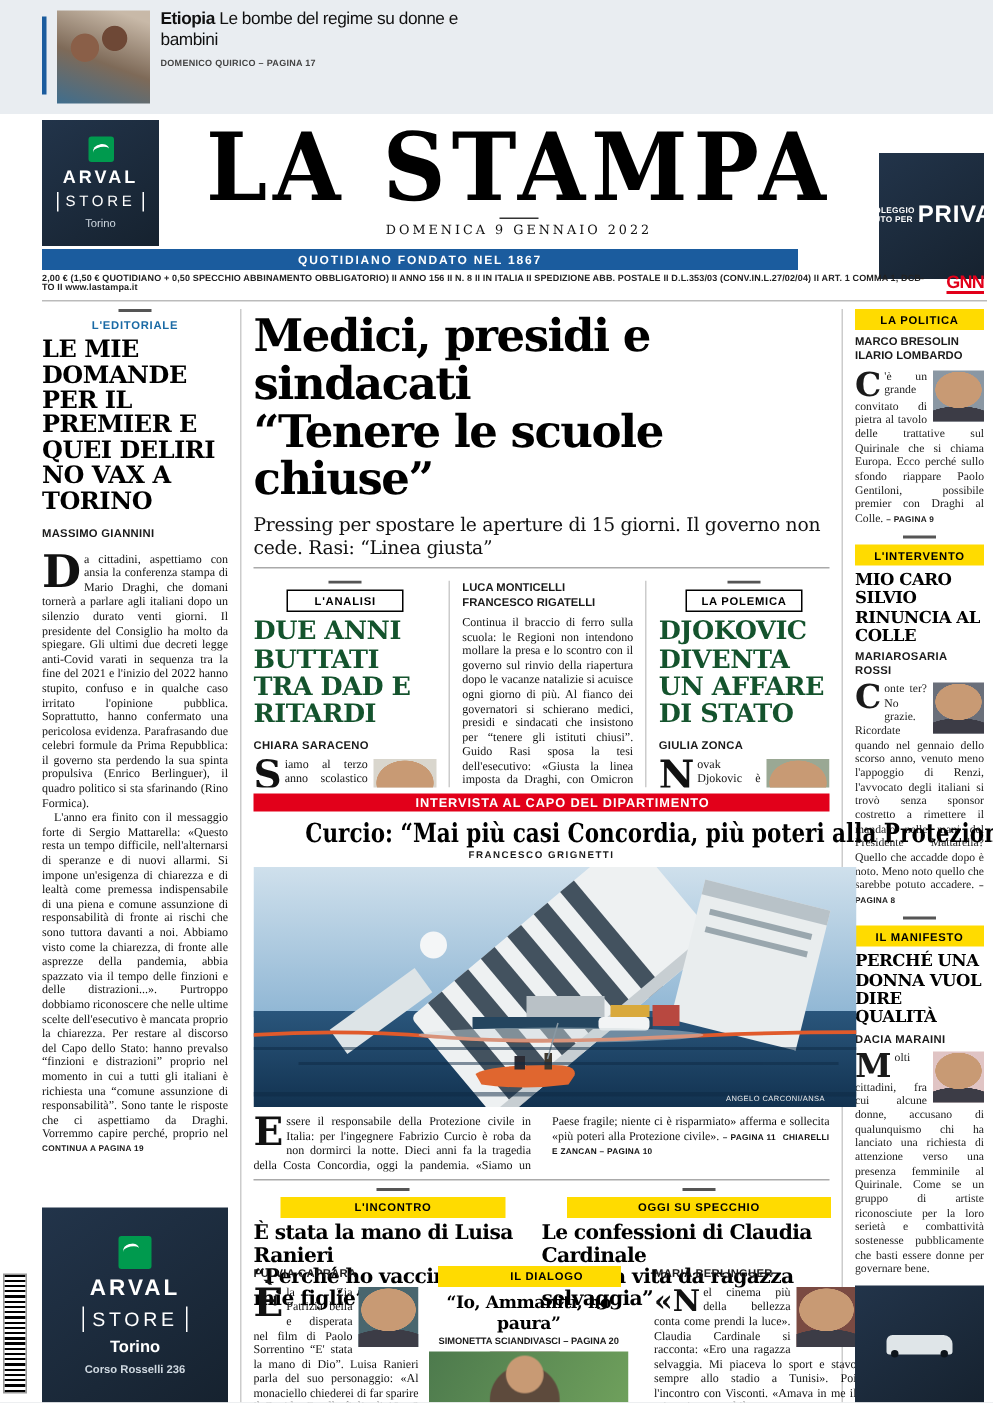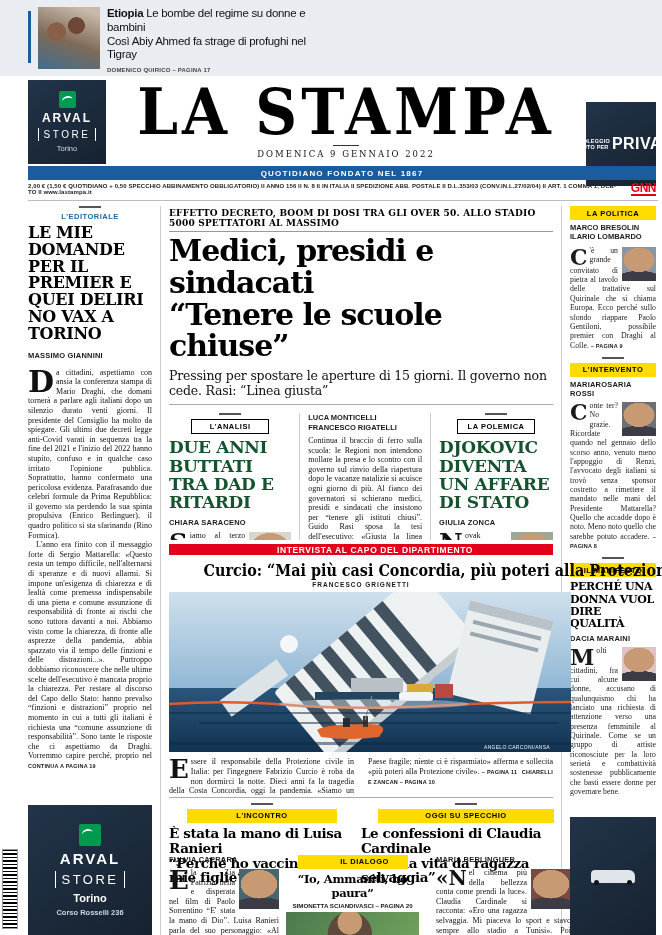--- a/index.html
+++ b/index.html
@@ -36,21 +36,21 @@
   .priv-top { width:70px; height:84px; display:flex; align-items:center; justify-content:center; gap:2px;margin-top:44px; }
   .badge-green { background:#00985b; color:#fff; font-family:"Liberation Sans",sans-serif; font-size:4.5px; font-weight:bold; padding:1.5px 4px; letter-spacing:.3px; }
   .priv-l1 { font-family:"Liberation Sans",sans-serif; font-size:5.5px; font-weight:bold; letter-spacing:.2px; }
   .priv-l2 { font-family:"Liberation Sans",sans-serif; font-size:16px; font-weight:bold; letter-spacing:.5px; }
   .priv-site { font-family:"Liberation Sans",sans-serif; font-size:5.5px; color:#9fb0c0; }
   .car { width:30px; height:9px; background:#dfe5e8; border-radius:4px 6px 2px 2px; position:relative; margin:1px 0; }
   .car::before,.car::after { content:""; position:absolute; bottom:-2px; width:5px; height:5px; border-radius:50%; background:#0d141b; }
   .car::before { left:3px; } .car::after { right:3px; }
   .priv-phone { font-family:"Liberation Sans",sans-serif; font-size:7px; font-weight:bold; }
 
-  .founded { position:absolute; top:166px; left:28px; width:628px; height:14px; background:#1b5c9e; color:#fff; font-family:"Liberation Sans",sans-serif; font-weight:bold; font-size:8px; letter-spacing:1.2px; display:flex; align-items:center; justify-content:center; }
+  .founded { position:absolute; top:166px; left:28px; width:504px; height:14px; background:#1b5c9e; color:#fff; font-family:"Liberation Sans",sans-serif; font-weight:bold; font-size:8px; letter-spacing:1.2px; display:flex; align-items:center; justify-content:center; }
   .priceline { position:absolute; top:181px; left:28px; width:628px; height:16px; display:flex; align-items:center; justify-content:center; gap:8px; font-family:"Liberation Sans",sans-serif; font-size:6px; font-weight:bold; color:#222; letter-spacing:.1px; }
   .gnn { color:#e2001a; font-family:"Liberation Sans",sans-serif; font-weight:bold; font-size:12px; letter-spacing:-.5px; border-bottom:2px solid #e2001a; line-height:1; }
 
   
   .content { position:absolute; top:200px; left:28px; width:630px; height:735px; display:flex; border-top:1px solid #bbb; padding-top:5px; }
   .col-left { width:124px; display:flex; flex-direction:column; }
   .col-center { width:402px; margin:0 8px; padding:0 8px; border-left:1px solid #ccc; border-right:1px solid #ccc; display:flex; flex-direction:column; }
   .col-right { width:86px; display:flex; flex-direction:column; }
 
   .dash { width:22px; height:2px; background:#555; margin:0 auto 4px; }
@@ -121,21 +121,20 @@
 <body>
 
 <div class="page">
 
   <div class="teasers">
     <div class="teaser">
       <div class="tz-bar"></div>
       <div class="tz-photo ph-etio"></div>
       <div class="tz-text">
         <div class="tz-line1"><b>Etiopia</b> <span>Le bombe del regime su donne e bambini</span></div>
-        <div class="tz-quote">Così Abiy Ahmed fa strage di profughi nel Tigray</div>
         <div class="tz-by">DOMENICO QUIRICO – PAGINA 17</div>
       </div>
     </div>
   </div>
 
   <div class="masthead">
     <div class="ad-navy arval-top">
       <div class="bnp-logo"></div>
       <div class="arval-word">ARVAL</div>
       <div class="store-box">STORE</div>
@@ -177,21 +176,20 @@
       <div class="ad-navy arval-bottom">
         <div class="bnp-logo" style="width:22px;height:22px;"></div>
         <div class="arval-word">ARVAL</div>
         <div class="store-box">STORE</div>
         <div class="arval-city">Torino</div>
         <div class="arval-addr">Corso Rosselli 236</div>
       </div>
     </div>
 
     <div class="col-center">
-      <div class="kicker">EFFETTO DECRETO, BOOM DI DOSI TRA GLI OVER 50. ALLO STADIO 5000 SPETTATORI AL MASSIMO</div>
       <div class="lead-h">
         <div>Medici, presidi e sindacati</div>
         <div>“Tenere le scuole chiuse”</div>
       </div>
       <div class="lead-sub">Pressing per spostare le aperture di 15 giorni. Il governo non cede. Rasi: “Linea giusta”</div>
 
       <div class="trio">
         <div class="trio-col">
           <div class="dash"></div>
           <div class="lbl lbl-box">L'ANALISI</div>
@@ -303,21 +301,21 @@
           </div>
         </div>
         <div class="bcol-a">
           <div class="author" style="margin-top:0;">FULVIA CAPRARA</div>
           <div class="body-txt">
             <span class="thumb" style="--bg:#49666e;width:40px;height:40px;"></span>
             <span class="dc">È</span><span>la Zia Patrizia bella e disperata nel film di Paolo Sorrentino “E' stata la mano di Dio”. Luisa Ranieri parla del suo personaggio: «Al monaciello chiederei di far sparire il Covid». E sulle figlie di 10 e 8 anni. «Vi spiego perché le ho vaccinate».</span> 
           </div>
         </div>
         <div class="bcol-b">
-          <div class="lbl lbl-yellow" style="width:110px;margin:0 auto;padding-left:24px;">IL DIALOGO</div>
+          <div class="lbl lbl-yellow" style="width:122px;margin:0 auto;padding-left:24px;">IL DIALOGO</div>
           <div class="dia-title">“Io, Ammaniti, ho paura”</div>
           <div class="dia-by">SIMONETTA SCIANDIVASCI – PAGINA 20</div>
           <div class="dia-photo"></div>
         </div>
         <div class="bcol-c">
           <div class="author" style="margin-top:0;">MARIA BERLINGUER</div>
           <div class="body-txt">
             <span class="thumb" style="--bg:#7a4a42;width:40px;height:40px;"></span>
             <span class="dc" style="font-size:20px;">«N</span><span>el cinema più della bellezza conta come prendi la luce». Claudia Cardinale si racconta: «Ero una ragazza selvaggia. Mi piaceva lo sport e stavo sempre allo stadio a Tunisi». Poi l'incontro con Visconti. «Amava in me il mio animo maschile».</span>
           </div>
@@ -334,20 +332,21 @@
         </div>
         <div class="r-body">
           <span class="thumb" style="--bg:#8a97a3;width:34px;height:34px;"></span>
           <span class="dc">C</span><span>'è un grande convitato di pietra al tavolo delle trattative sul Quirinale che si chiama Europa. Ecco perché sullo sfondo riappare Paolo Gentiloni, possibile premier con Draghi al Colle.</span> <b class="pgref">– PAGINA 9</b>
         </div>
       </div>
 
       <div class="rblock">
         <div class="dash"></div>
         <div class="lbl lbl-yellow">L'INTERVENTO</div>
+        <div class="r-title">MIO CARO SILVIO RINUNCIA AL COLLE</div>
         <div class="author" style="margin:3px 0;">MARIAROSARIA ROSSI</div>
         <div class="r-body">
           <span class="thumb" style="--bg:#6a6f7a;width:34px;height:34px;"></span>
           <span class="dc">C</span><span>onte ter? No grazie. Ricordate quando nel gennaio dello scorso anno, venuto meno l'appoggio di Renzi, l'avvocato degli italiani si trovò senza sponsor costretto a rimettere il mandato nelle mani del Presidente Mattarella? Quello che accadde dopo è noto. Meno noto quello che sarebbe potuto accadere.</span> <b class="pgref">– PAGINA 8</b>
         </div>
       </div>
 
       <div class="rblock">
         <div class="dash"></div>
         <div class="lbl lbl-yellow">IL MANIFESTO</div>

